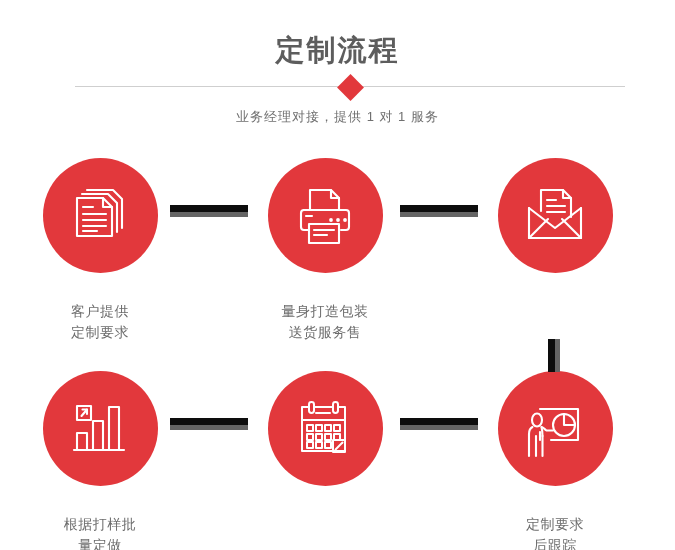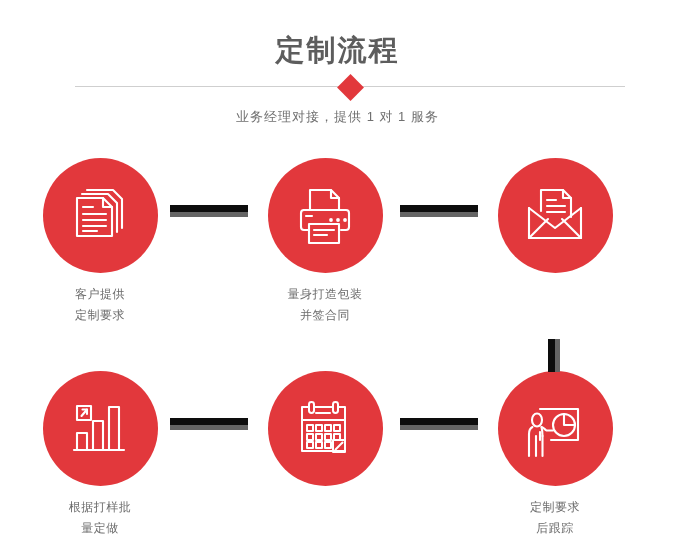--- a/index.html
+++ b/index.html
@@ -101,22 +101,22 @@
     border-radius: 50%;
     background: #e2383c;
     display: flex;
     align-items: center;
     justify-content: center;
   }
   .step-circle svg {
     display: block;
   }
   .step-label {
-    margin-top: 11px;
-    font-size: 12px;
+    margin-top: 28px;
+    font-size: 14px;
     line-height: 21px;
     color: #6c6c6c;
     letter-spacing: 0.5px;
     white-space: pre-line;
   }
 
   
   .conn-h {
     position: absolute;
     width: 78px;
@@ -215,21 +215,21 @@
           <circle cx="38" cy="35" r="1.9" fill="#ffffff" stroke="none"></circle>
           <circle cx="45" cy="35" r="1.9" fill="#ffffff" stroke="none"></circle>
           <circle cx="52" cy="35" r="1.9" fill="#ffffff" stroke="none"></circle>
           <rect x="16" y="39" width="30" height="19"></rect>
           <path d="M21 45 h20"></path>
           <path d="M21 50 h13"></path>
         </svg>
       </span>
     </div>
     <div class="step-label">量身打造包装
-并签合同</div>
+送货服务售</div>
   </div>
 
   <div class="step step-r1 step-c3">
     <div class="step-circle">
       <span>
         <svg width="66" height="60" viewBox="0 0 66 60" fill="none" stroke="#ffffff" stroke-width="2.1" stroke-linejoin="round" stroke-linecap="round">
           <path d="M19 25 V4 h22 l8 8 v19"></path>
           <path d="M41 4 v8 h8"></path>
           <path d="M25 14 h9"></path>
           <path d="M25 20 h18"></path>

